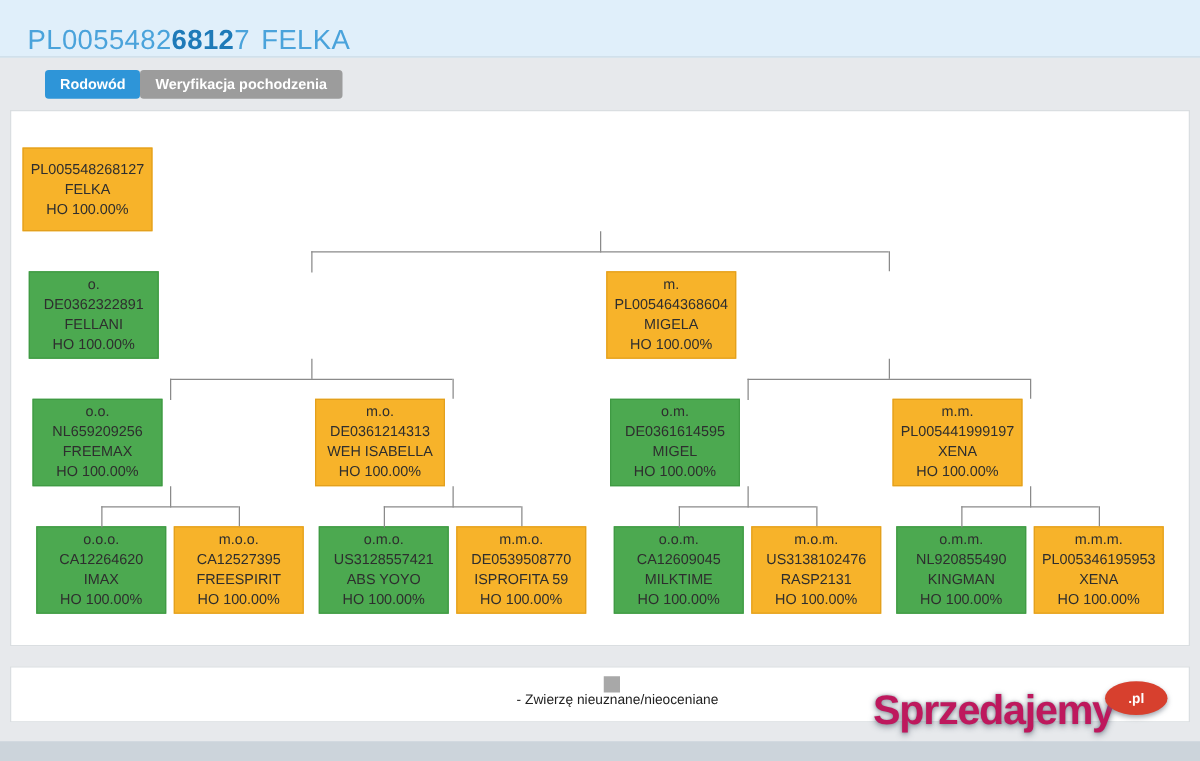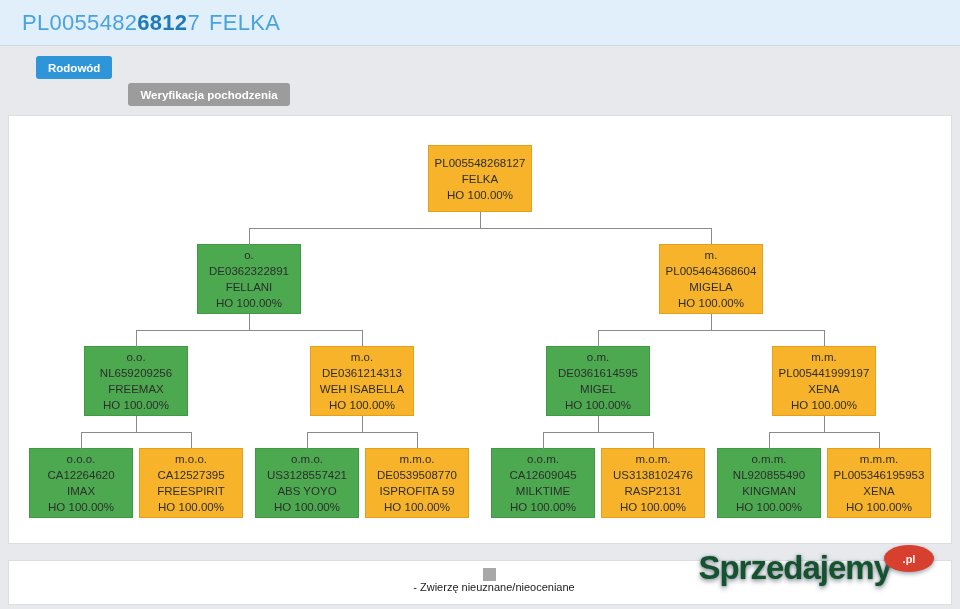--- a/index.html
+++ b/index.html
@@ -12,37 +12,37 @@
     display: flex;
     flex-direction: column;
   }
 
   
   .app-header {
     height: 46px;
     background: var(--header_bg, #e0effa);
     border-bottom: 1px solid #ccdbe6;
     display: flex;
-    align-items: center;
+    align-items: flex-end;
     padding-left: 22px;
     flex: 0 0 auto;
   }
   .app-title { font-size: 22px; color: var(--header_text, #4aa3db); font-weight: 400; letter-spacing: .3px; }
   .app-title .bold-part { font-weight: 700; color: #1e7ab8; }
   .app-title .animal { margin-left: 9px; }
 
   
-  .tab-bar { margin: 10px 0 0 8px; display: flex; gap: 16px; flex: 0 0 auto; padding-left: 28px; }
+  .tab-bar { margin: 10px 0 0 8px; display: flex; gap: 0; flex: 0 0 auto; padding-left: 28px; }
   .tab {
     height: 23px; display: inline-flex; align-items: center;
     padding: 0 12px; font-size: 11.5px; font-weight: 700; color: #fff;
     border-radius: 3px; cursor: pointer; white-space: nowrap;
   }
   .tab.active { background: var(--tab_blue, #2e95d8); }
-  .tab.inactive { background: var(--tab_gray, #9c9c9c); margin-top: 27px; }
+  .tab.inactive { background: var(--tab_gray, #9c9c9c); }
 
   
   .tree-panel {
     margin: 9px 8px 0 8px;
     background: #fff;
     border: 1px solid #dadee1;
     height: 429px;
     padding-top: 29px;
     flex: 0 0 auto;
   }
@@ -51,21 +51,21 @@
   .tree { display: flex; justify-content: center; }
   .tree ul {
     display: flex; justify-content: center;
     padding: 16px 0 0 0; margin: 0; list-style: none; position: relative;
   }
   .tree ul::before {
     content: ''; position: absolute; top: 0; left: 50%;
     width: 0; height: 16px; border-left: 1px solid var(--connector, #8a8a8a);
   }
   .tree li {
-    list-style: none; display: flex; flex-direction: column; align-items: center;
+    list-style: none; display: flex; flex-direction: column; 
     position: relative; padding: 16px 3px 0 3px;
   }
   .tree > ul > li > ul > li { padding-left: 5px; padding-right: 5px; }
   .tree li::before, .tree li::after {
     content: ''; position: absolute; top: 0; right: 50%;
     width: 50%; height: 16px; border-top: 1px solid var(--connector, #8a8a8a);
   }
   .tree li::after { right: auto; left: 50%; border-left: 1px solid var(--connector, #8a8a8a); }
   .tree li:first-child::before { border-top: none; }
   .tree li:last-child::after { border-top: none; }
@@ -100,21 +100,21 @@
   .swatch.green  { background: var(--green, #4ca950); margin-right: 8px; }
 
   .page-footer { flex: 1 1 auto; background: #ccd4db; margin-top: 15px; }
 
   
   .watermark {
     position: absolute; top: 549px; right: 26px;
     display: flex; align-items: flex-start; pointer-events: none;
   }
   .watermark .wm-text {
-    font-size: 33px; font-weight: 700; color: #14532d; letter-spacing: -1px;
+    font-size: 33px; font-weight: 700; color: #be185d; letter-spacing: -1px;
     text-shadow: 0 2px 5px rgba(100,110,125,.85), 0 0 2px rgba(120,130,140,.6);
   }
   .watermark .wm-circle {
     width: 50px; height: 27px; border-radius: 50%;
     background: #d7402e; color: #fff; font-size: 11px; font-weight: 700;
     display: flex; align-items: center; justify-content: center;
     margin: -4px 0 0 -7px;
     box-shadow: 0 2px 4px rgba(100,110,125,.6);
   }
 </style>

